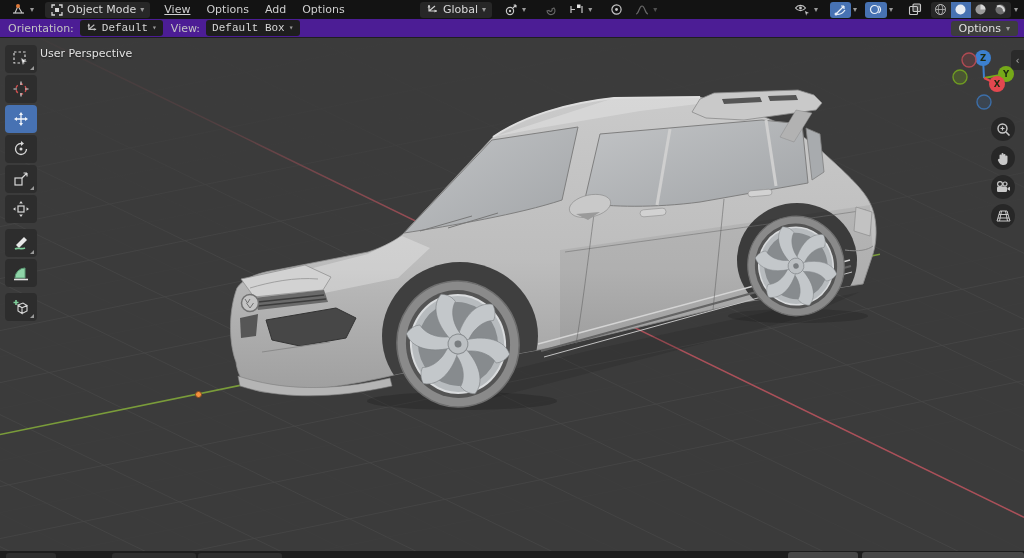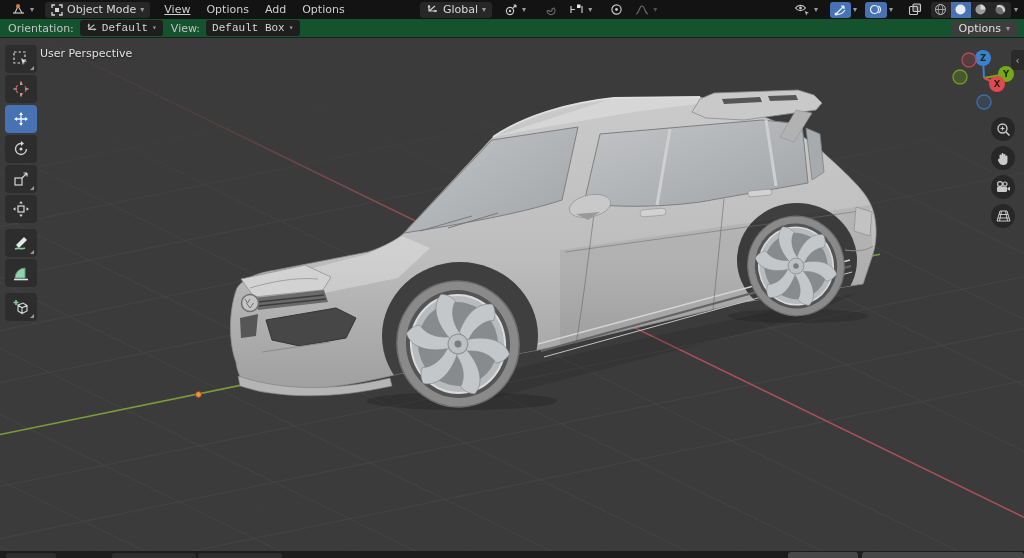--- a/index.html
+++ b/index.html
@@ -20,21 +20,21 @@
   .menu { padding:0 8px; color:#cfcfcf; height:19px; display:flex; align-items:center; cursor:default; }
   .chev { font-size:8px; color:#9a9a9a; line-height:1; }
   .ic { display:block; }
   .dim { opacity:.45; }
   .seg { display:flex; align-items:center; background:#272727; border-radius:3px; height:16px; overflow:hidden; margin-left:6px; }
   .seg .cell { width:20px; height:16px; display:flex; align-items:center; justify-content:center; }
   .seg .cell.active { background:#4772b3; }
   .sp6 { width:6px; } .sp10 { width:10px; }
 
   
-  .row2 { position:absolute; left:0; top:19px; width:1024px; height:19px; background:#14532d; display:flex; align-items:center; border-bottom:1px solid #1f1f1f; }
+  .row2 { position:absolute; left:0; top:19px; width:1024px; height:19px; background:#4c1d95; display:flex; align-items:center; border-bottom:1px solid #1f1f1f; }
   .row2 .lbl { color:#c3c3c3; margin:0 6px 0 8px; }
   .options-pill { position:absolute; right:6px; top:2px; height:15px; background:#3d3d3d; border-radius:3px; display:flex; align-items:center; gap:5px; padding:0 8px; color:#e0e0e0; }
 
   
   .viewport { position:absolute; left:0; top:38px; width:1024px; height:513px; background:#3b3b3b; overflow:hidden; }
   .layer { position:absolute; left:0; top:0; width:1024px; height:513px; pointer-events:none; }
   svg.layer { display:block; }
   .fog { position:absolute; left:0; top:0; width:1024px; height:210px; background:linear-gradient(to bottom, rgba(59,59,59,.97) 0%, rgba(59,59,59,.8) 40%, rgba(59,59,59,0) 100%); pointer-events:none; }
   .origin-dot { position:absolute; left:195px; top:353px; width:7px; height:7px; border-radius:50%; background:#f5903d; border:1px solid #7d4a1e; }
   .vp-text { position:absolute; left:40px; top:8px; color:#e2e2e2; text-shadow:0 1px 2px rgba(0,0,0,.6); line-height:15px; }

